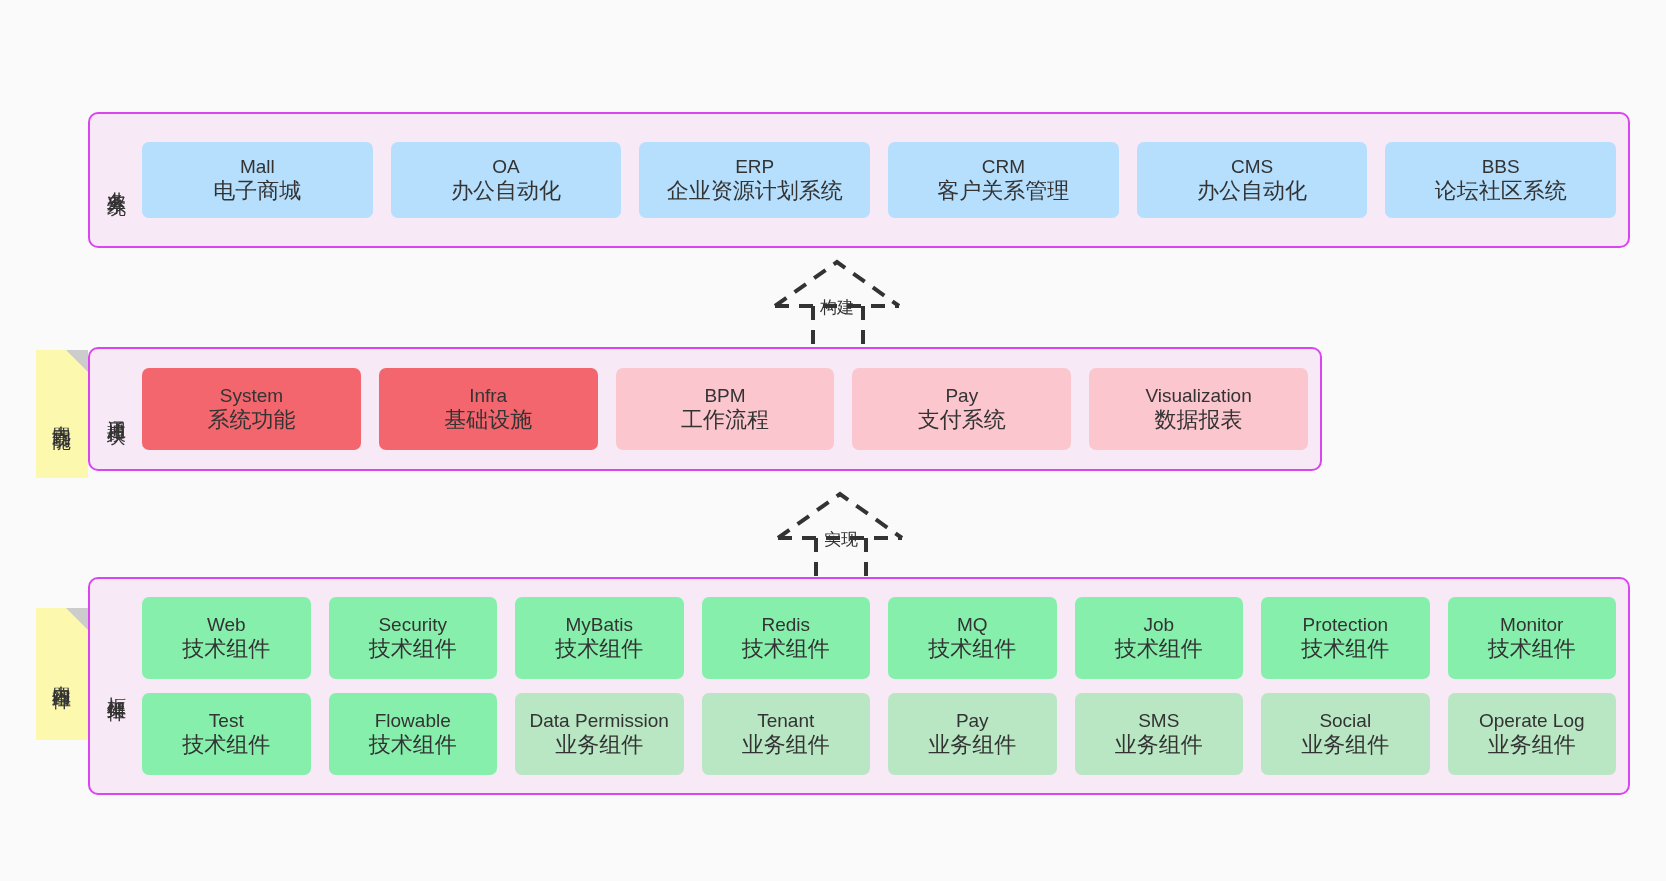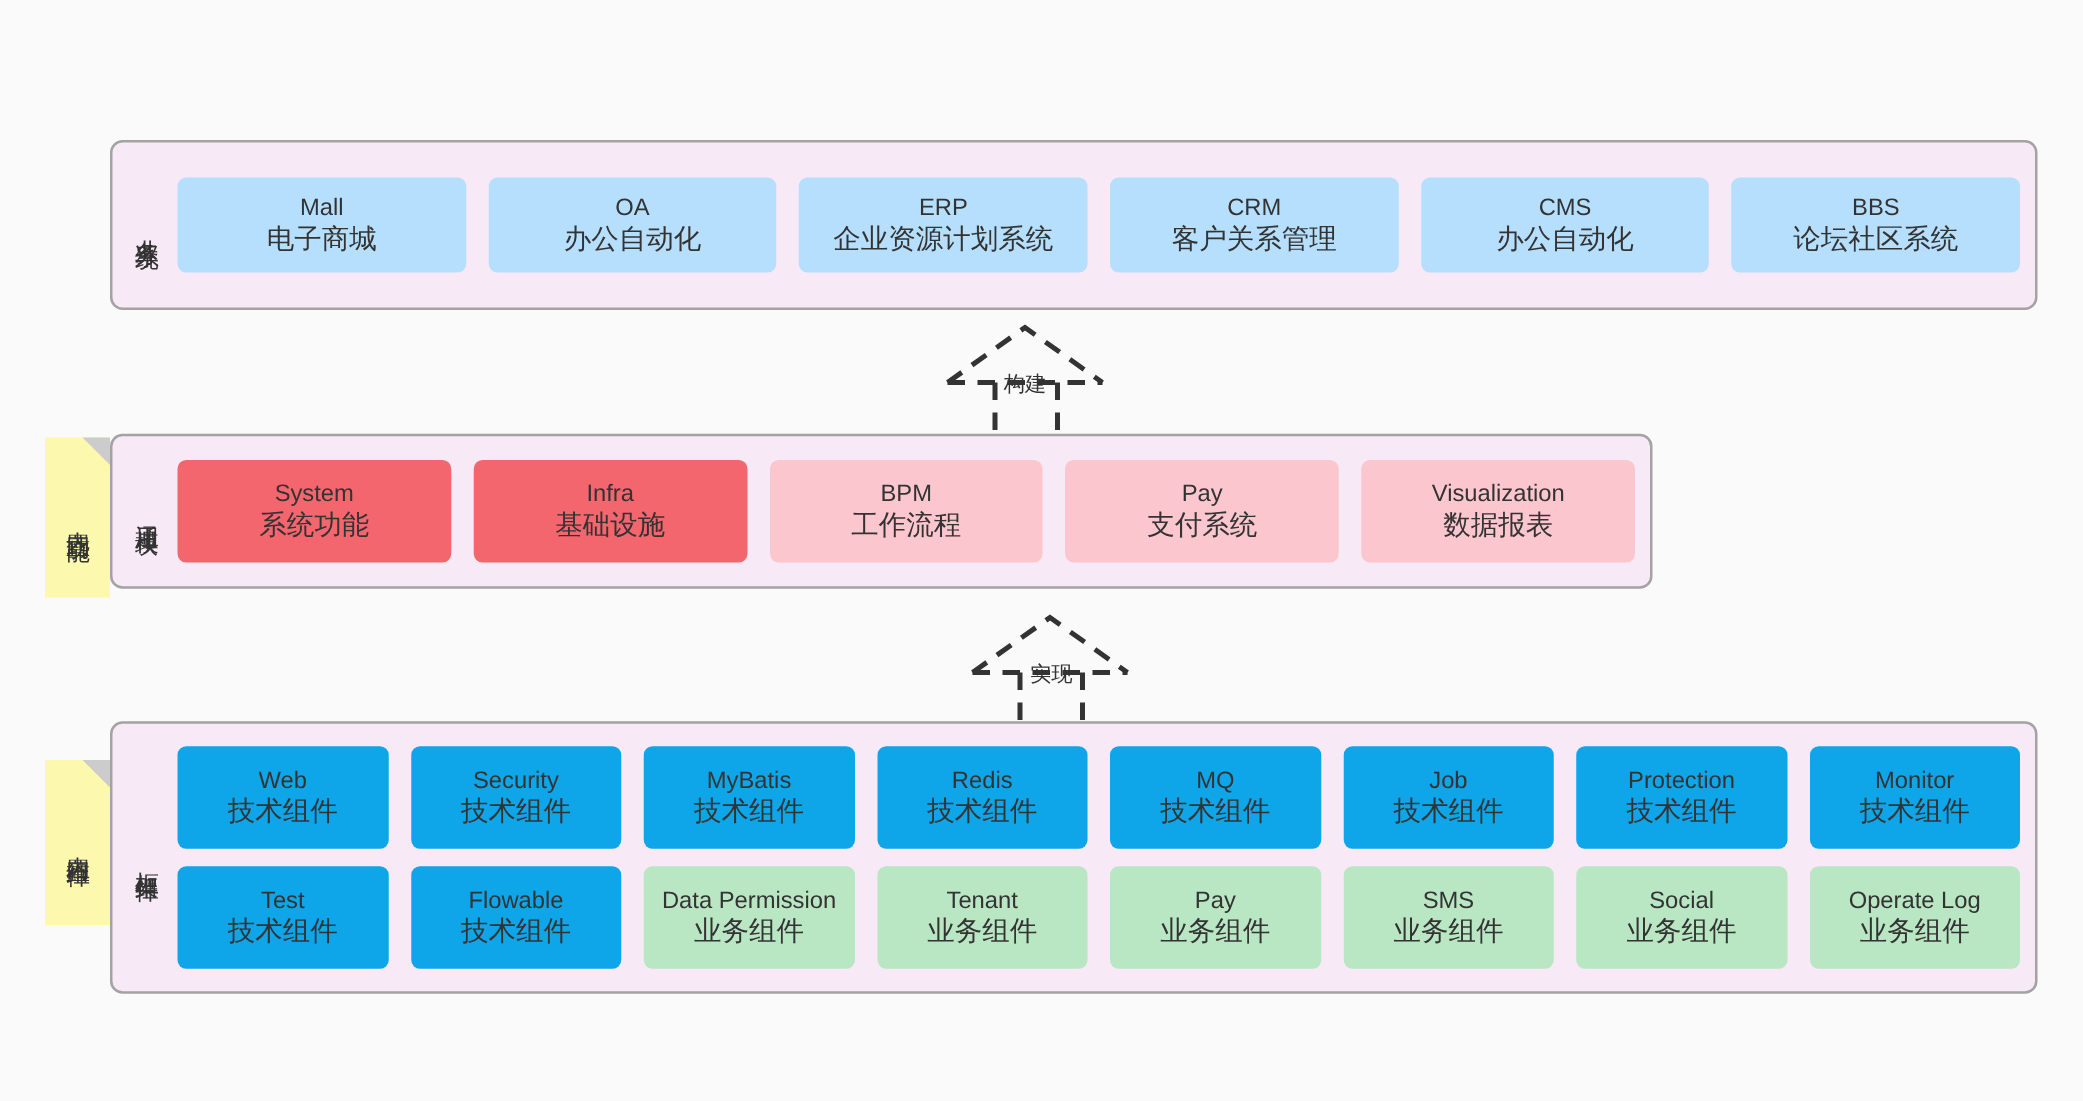--- a/index.html
+++ b/index.html
@@ -19,21 +19,21 @@
   .canvas {
     position: absolute;
     inset: 0;
   }
 
   
   .layer {
     position: absolute;
     box-sizing: border-box;
     background: #f7e9f6;
-    border: 2px solid #a3a3a3;
+    border: 2px solid #d946ef;
     border-radius: 10px;
     display: flex;
     align-items: stretch;
   }
 
   .layer-title {
     flex: 0 0 auto;
     width: 42px;
     display: flex;
     align-items: center;
@@ -91,21 +91,21 @@
   .node .cn {
     font-size: 22px;
     color: #333333;
     white-space: nowrap;
   }
   .node.wrap .en { white-space: normal; }
 
   .blue   { background: #b5dffd; }
   .red    { background: #f4666e; }
   .pink   { background: #fcc6ce; }
-  .green  { background: #0ea5e9; }
+  .green  { background: #86efac; }
   .lgreen { background: #b9e6c3; }
 
   
   #layer-business { left: 88px; top: 112px; width: 1542px; height: 136px; }
   #layer-business .node { height: 76px; }
 
   #layer-modules { left: 88px; top: 347px; width: 1234px; height: 124px; }
   #layer-modules .node { height: 82px; }
 
   #layer-framework { left: 88px; top: 577px; width: 1542px; height: 218px; }
@@ -149,21 +149,21 @@
     position: absolute;
     left: 50%;
     transform: translateX(-50%);
     top: 40px;
     font-size: 17px;
     color: #333333;
     background: transparent;
     padding: 0 2px;
     white-space: nowrap;
   }
-  #conn-build  { left: 730px; top: 256px; text-align: center; }
+  #conn-build  { left: 747px; top: 256px; text-align: center; }
   #conn-impl   { left: 760px; top: 488px; }
 </style>
 </head>
 <body>
 
 <div class="canvas">
 
   <div class="layer" id="layer-business">
     <div class="layer-title">业务系统</div>
     <div class="layer-body">

